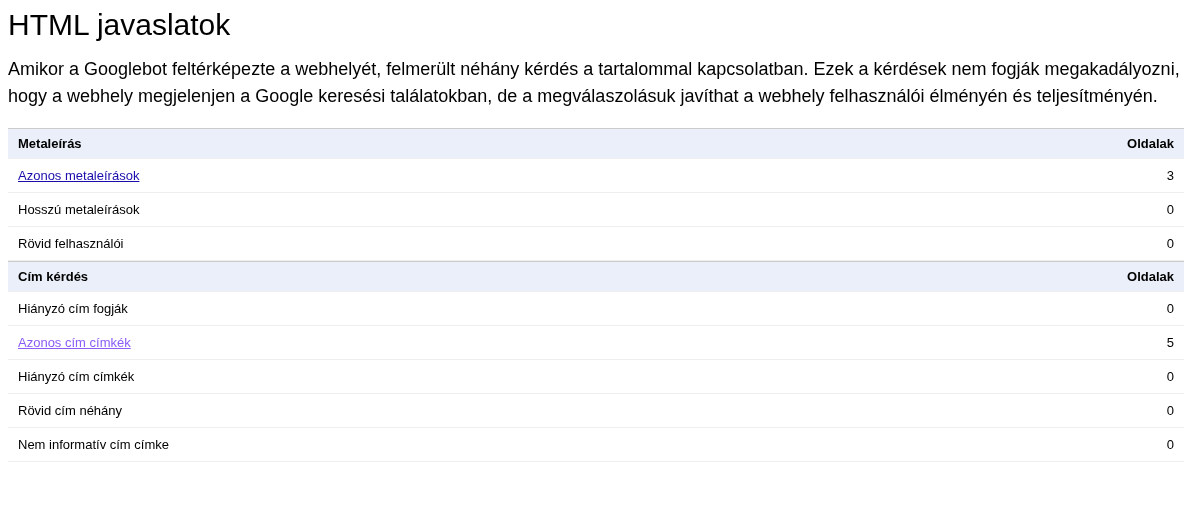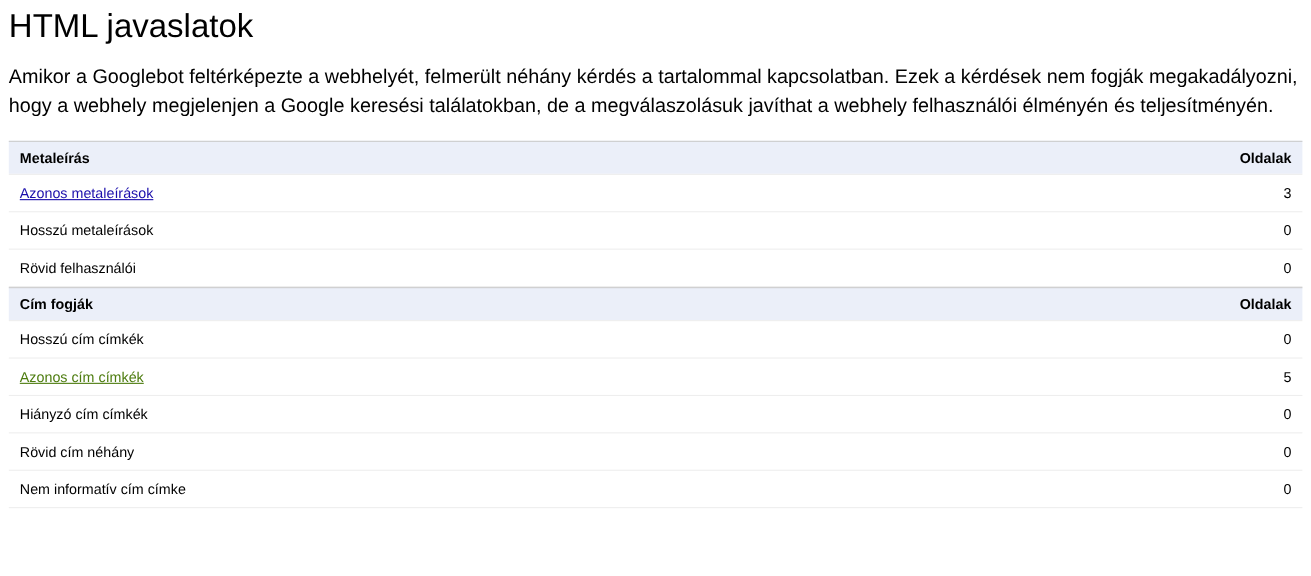--- a/index.html
+++ b/index.html
@@ -49,21 +49,21 @@
       border-top: none;
     }
     .row .label {
       color: #000;
     }
     .row .label a {
       color: #1a0dab;
       text-decoration: underline;
     }
     .row .label a.visited {
-      color: #4d7c0f;
+      color: #8b5cf6;
     }
     .row .count {
       color: #000;
     }
     .pages-header {
       font-weight: bold;
     }
   </style>
 </head>
 <body>
@@ -85,25 +85,25 @@
         <span class="label">Hosszú metaleírások</span>
         <span class="count">0</span>
       </div>
       <div class="row">
         <span class="label">Rövid felhasználói</span>
         <span class="count">0</span>
       </div>
     </div>
     <div class="section">
       <div class="section-header">
-        <span>Cím fogják</span>
+        <span>Cím kérdés</span>
         <span class="pages-header">Oldalak</span>
       </div>
       <div class="row">
-        <span class="label">Hosszú cím címkék</span>
+        <span class="label">Hiányzó cím fogják</span>
         <span class="count">0</span>
       </div>
       <div class="row">
         <span class="label"><a href="#" class="visited">Azonos cím címkék</a></span>
         <span class="count">5</span>
       </div>
       <div class="row">
         <span class="label">Hiányzó cím címkék</span>
         <span class="count">0</span>
       </div>

